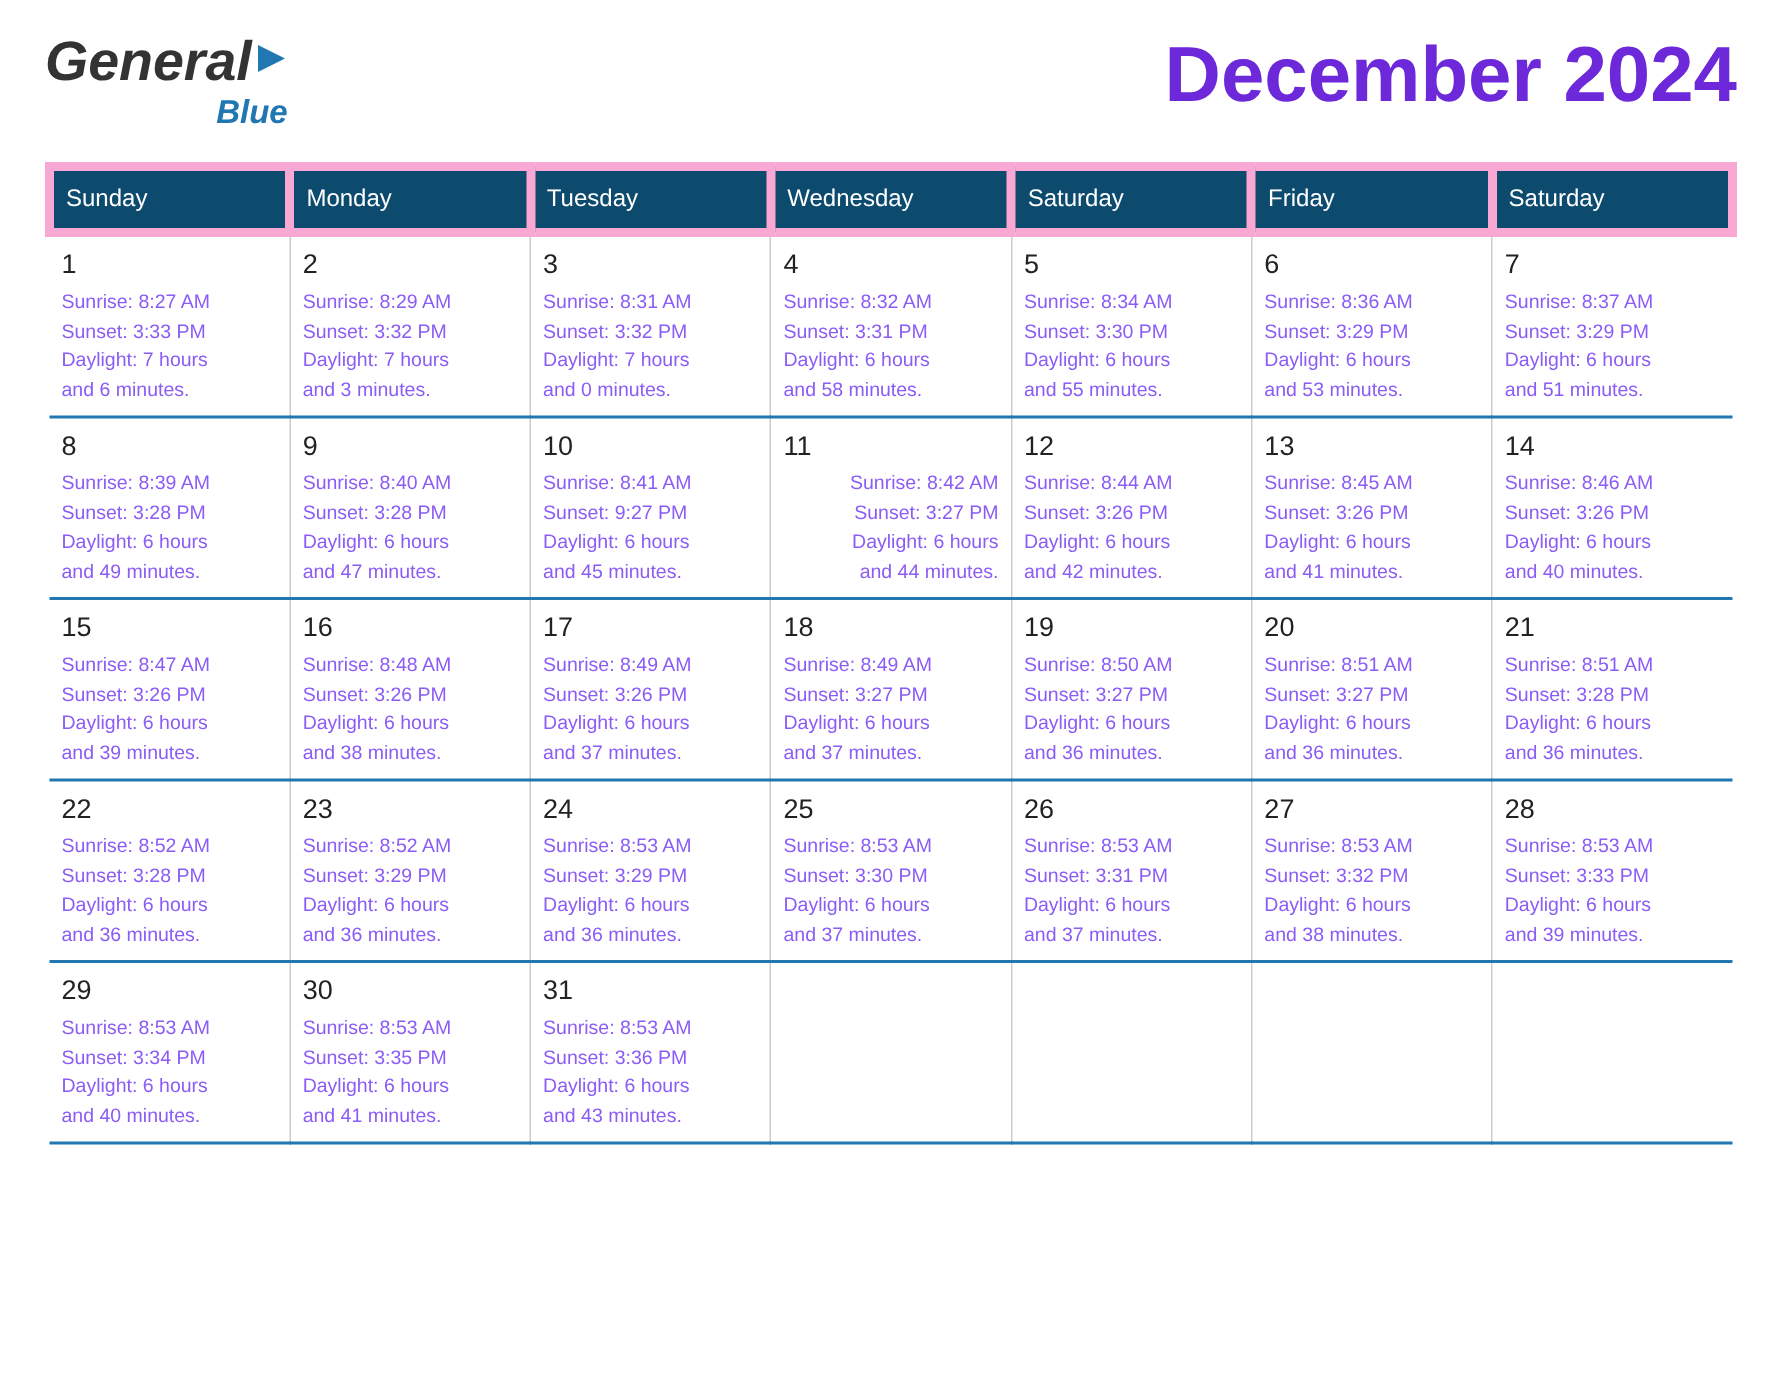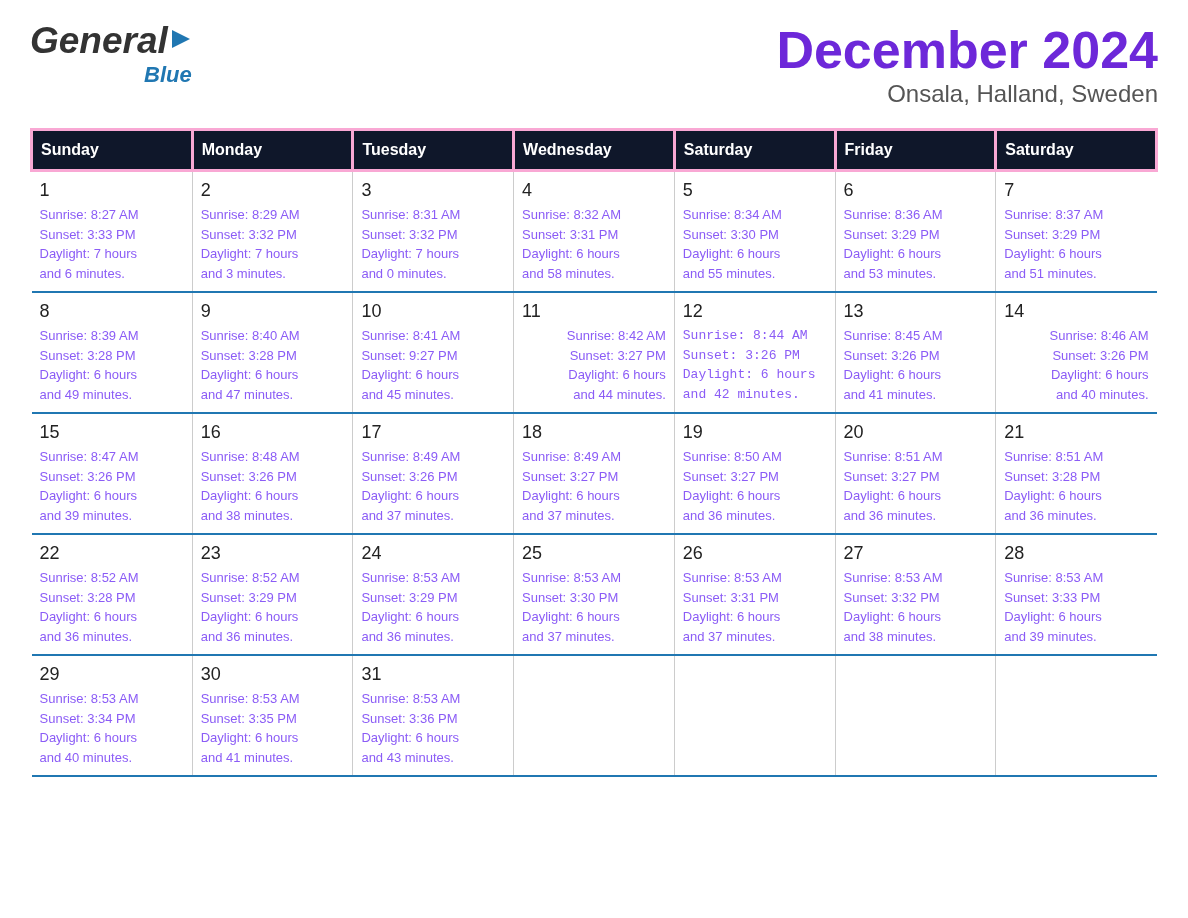--- a/index.html
+++ b/index.html
@@ -49,27 +49,27 @@
     .calendar-subtitle {
       font-size: 24px;
       color: #555;
     }
     table {
       width: 100%;
       border-collapse: collapse;
       table-layout: fixed;
     }
     thead tr th {
-      background-color: #0f172a;
+      background-color: #0c4a6e;
       color: #fff;
       padding: 10px 8px;
       text-align: left;
       font-size: 16px;
-      font-weight: bold;
-      border: 3px solid #f9a8d4;
+      font-weight: normal;
+      border: 6px solid #f9a8d4;
     }
     tbody tr {
       border-bottom: 2px solid #2077b2;
     }
     tbody tr td {
       vertical-align: top;
       padding: 8px 8px;
       font-size: 13px;
       color: #333;
       border-right: 1px solid #ccc;
@@ -102,21 +102,20 @@
     <div class="logo-line1">
       <span class="logo-text-general">General</span>
       <svg width="22" height="22" viewBox="0 0 22 22" style="margin-left:2px; margin-top:-4px;">
         <polygon points="2,2 20,11 2,20" fill="#2077b2"></polygon>
       </svg>
     </div>
     <div class="logo-line2">Blue</div>
   </div>
   <div class="title-area">
     <div class="calendar-title">December 2024</div>
-    <div class="calendar-subtitle">Onsala, Halland, Sweden</div>
   </div>
 </div>
 
 <table>
   <thead>
     <tr>
     <th>Sunday</th>
         <th>Monday</th>
         <th>Tuesday</th>
         <th>Wednesday</th>
@@ -201,35 +200,35 @@
         </td>
         <td>
           <span class="day-number">11</span>
           <div class="day-info" style="white-space: pre-line; text-align: right;">Sunrise: 8:42 AM
 Sunset: 3:27 PM
 Daylight: 6 hours
 and 44 minutes.</div>
         </td>
         <td>
           <span class="day-number">12</span>
-          <div class="day-info" style="white-space: pre-line; font-family: Liberation Mono, monospace;">Sunrise: 8:44 AM
+          <div class="day-info" style="white-space: pre-line;">Sunrise: 8:44 AM
 Sunset: 3:26 PM
 Daylight: 6 hours
 and 42 minutes.</div>
         </td>
         <td>
           <span class="day-number">13</span>
           <div class="day-info" style="white-space: pre-line;">Sunrise: 8:45 AM
 Sunset: 3:26 PM
 Daylight: 6 hours
 and 41 minutes.</div>
         </td>
         <td>
           <span class="day-number">14</span>
-          <div class="day-info" style="white-space: pre-line; text-align: right;">Sunrise: 8:46 AM
+          <div class="day-info" style="white-space: pre-line;">Sunrise: 8:46 AM
 Sunset: 3:26 PM
 Daylight: 6 hours
 and 40 minutes.</div>
         </td>
       </tr>
       <tr>
         <td>
           <span class="day-number">15</span>
           <div class="day-info" style="white-space: pre-line;">Sunrise: 8:47 AM
 Sunset: 3:26 PM

